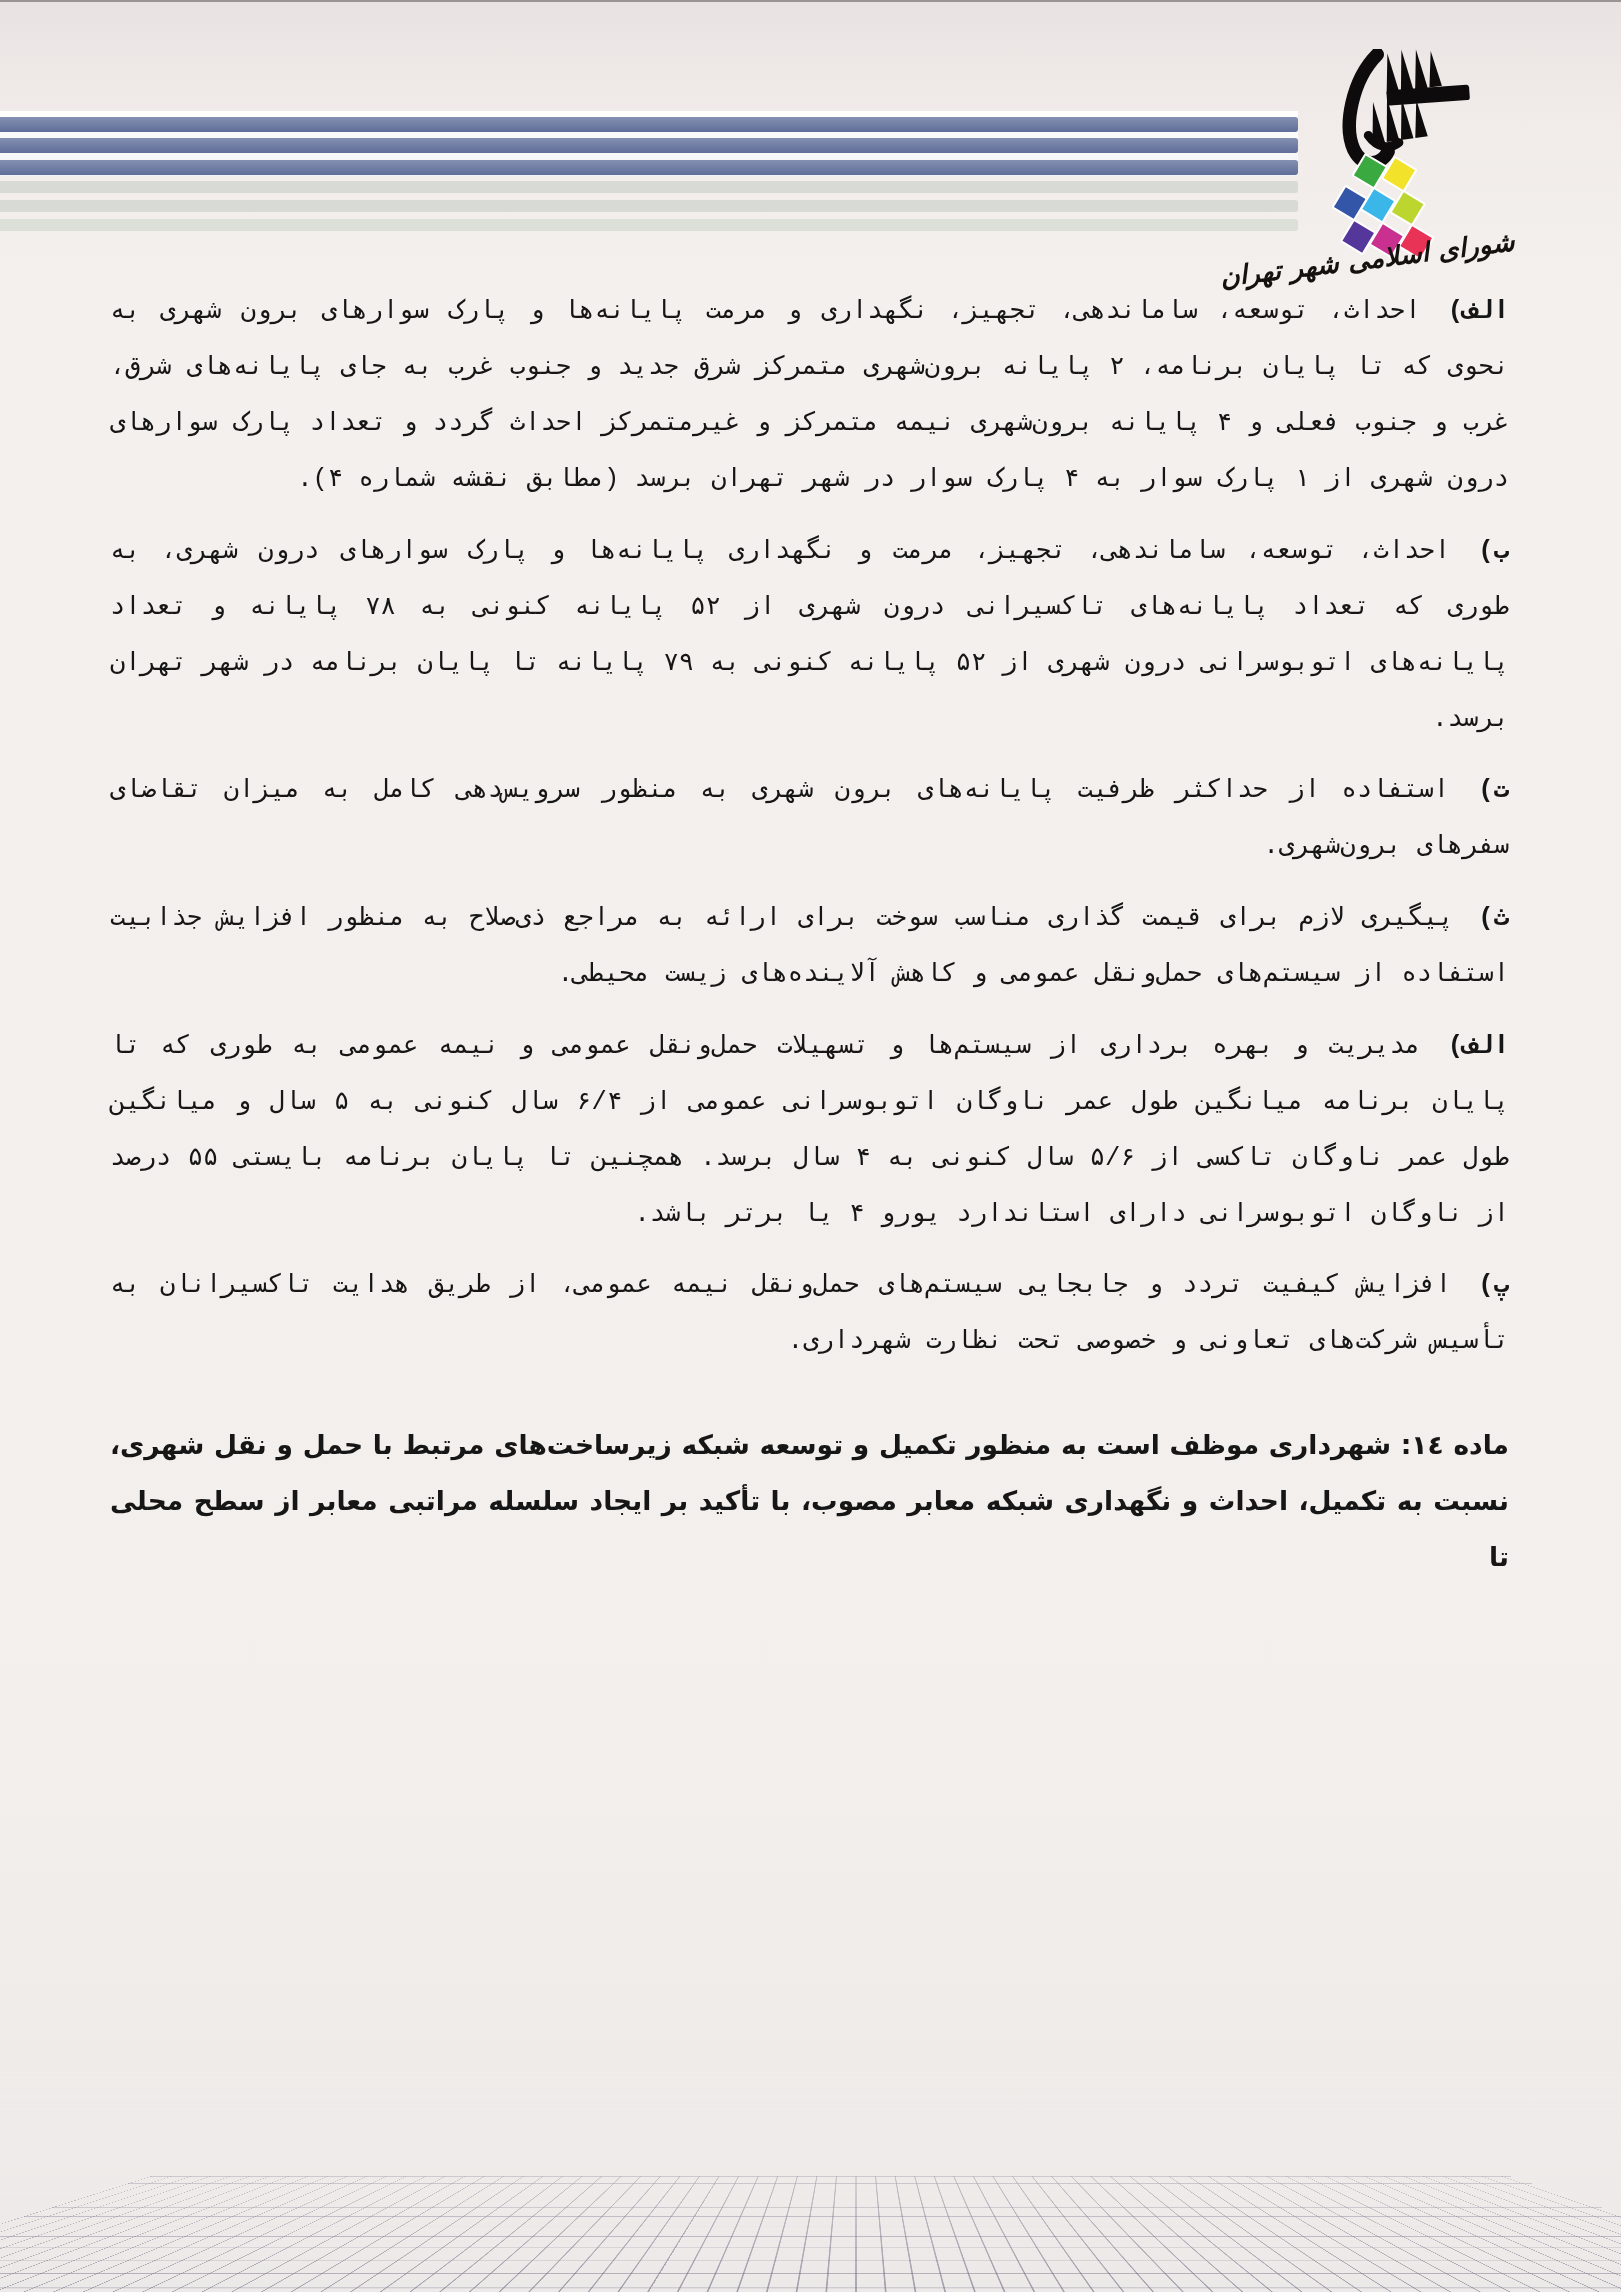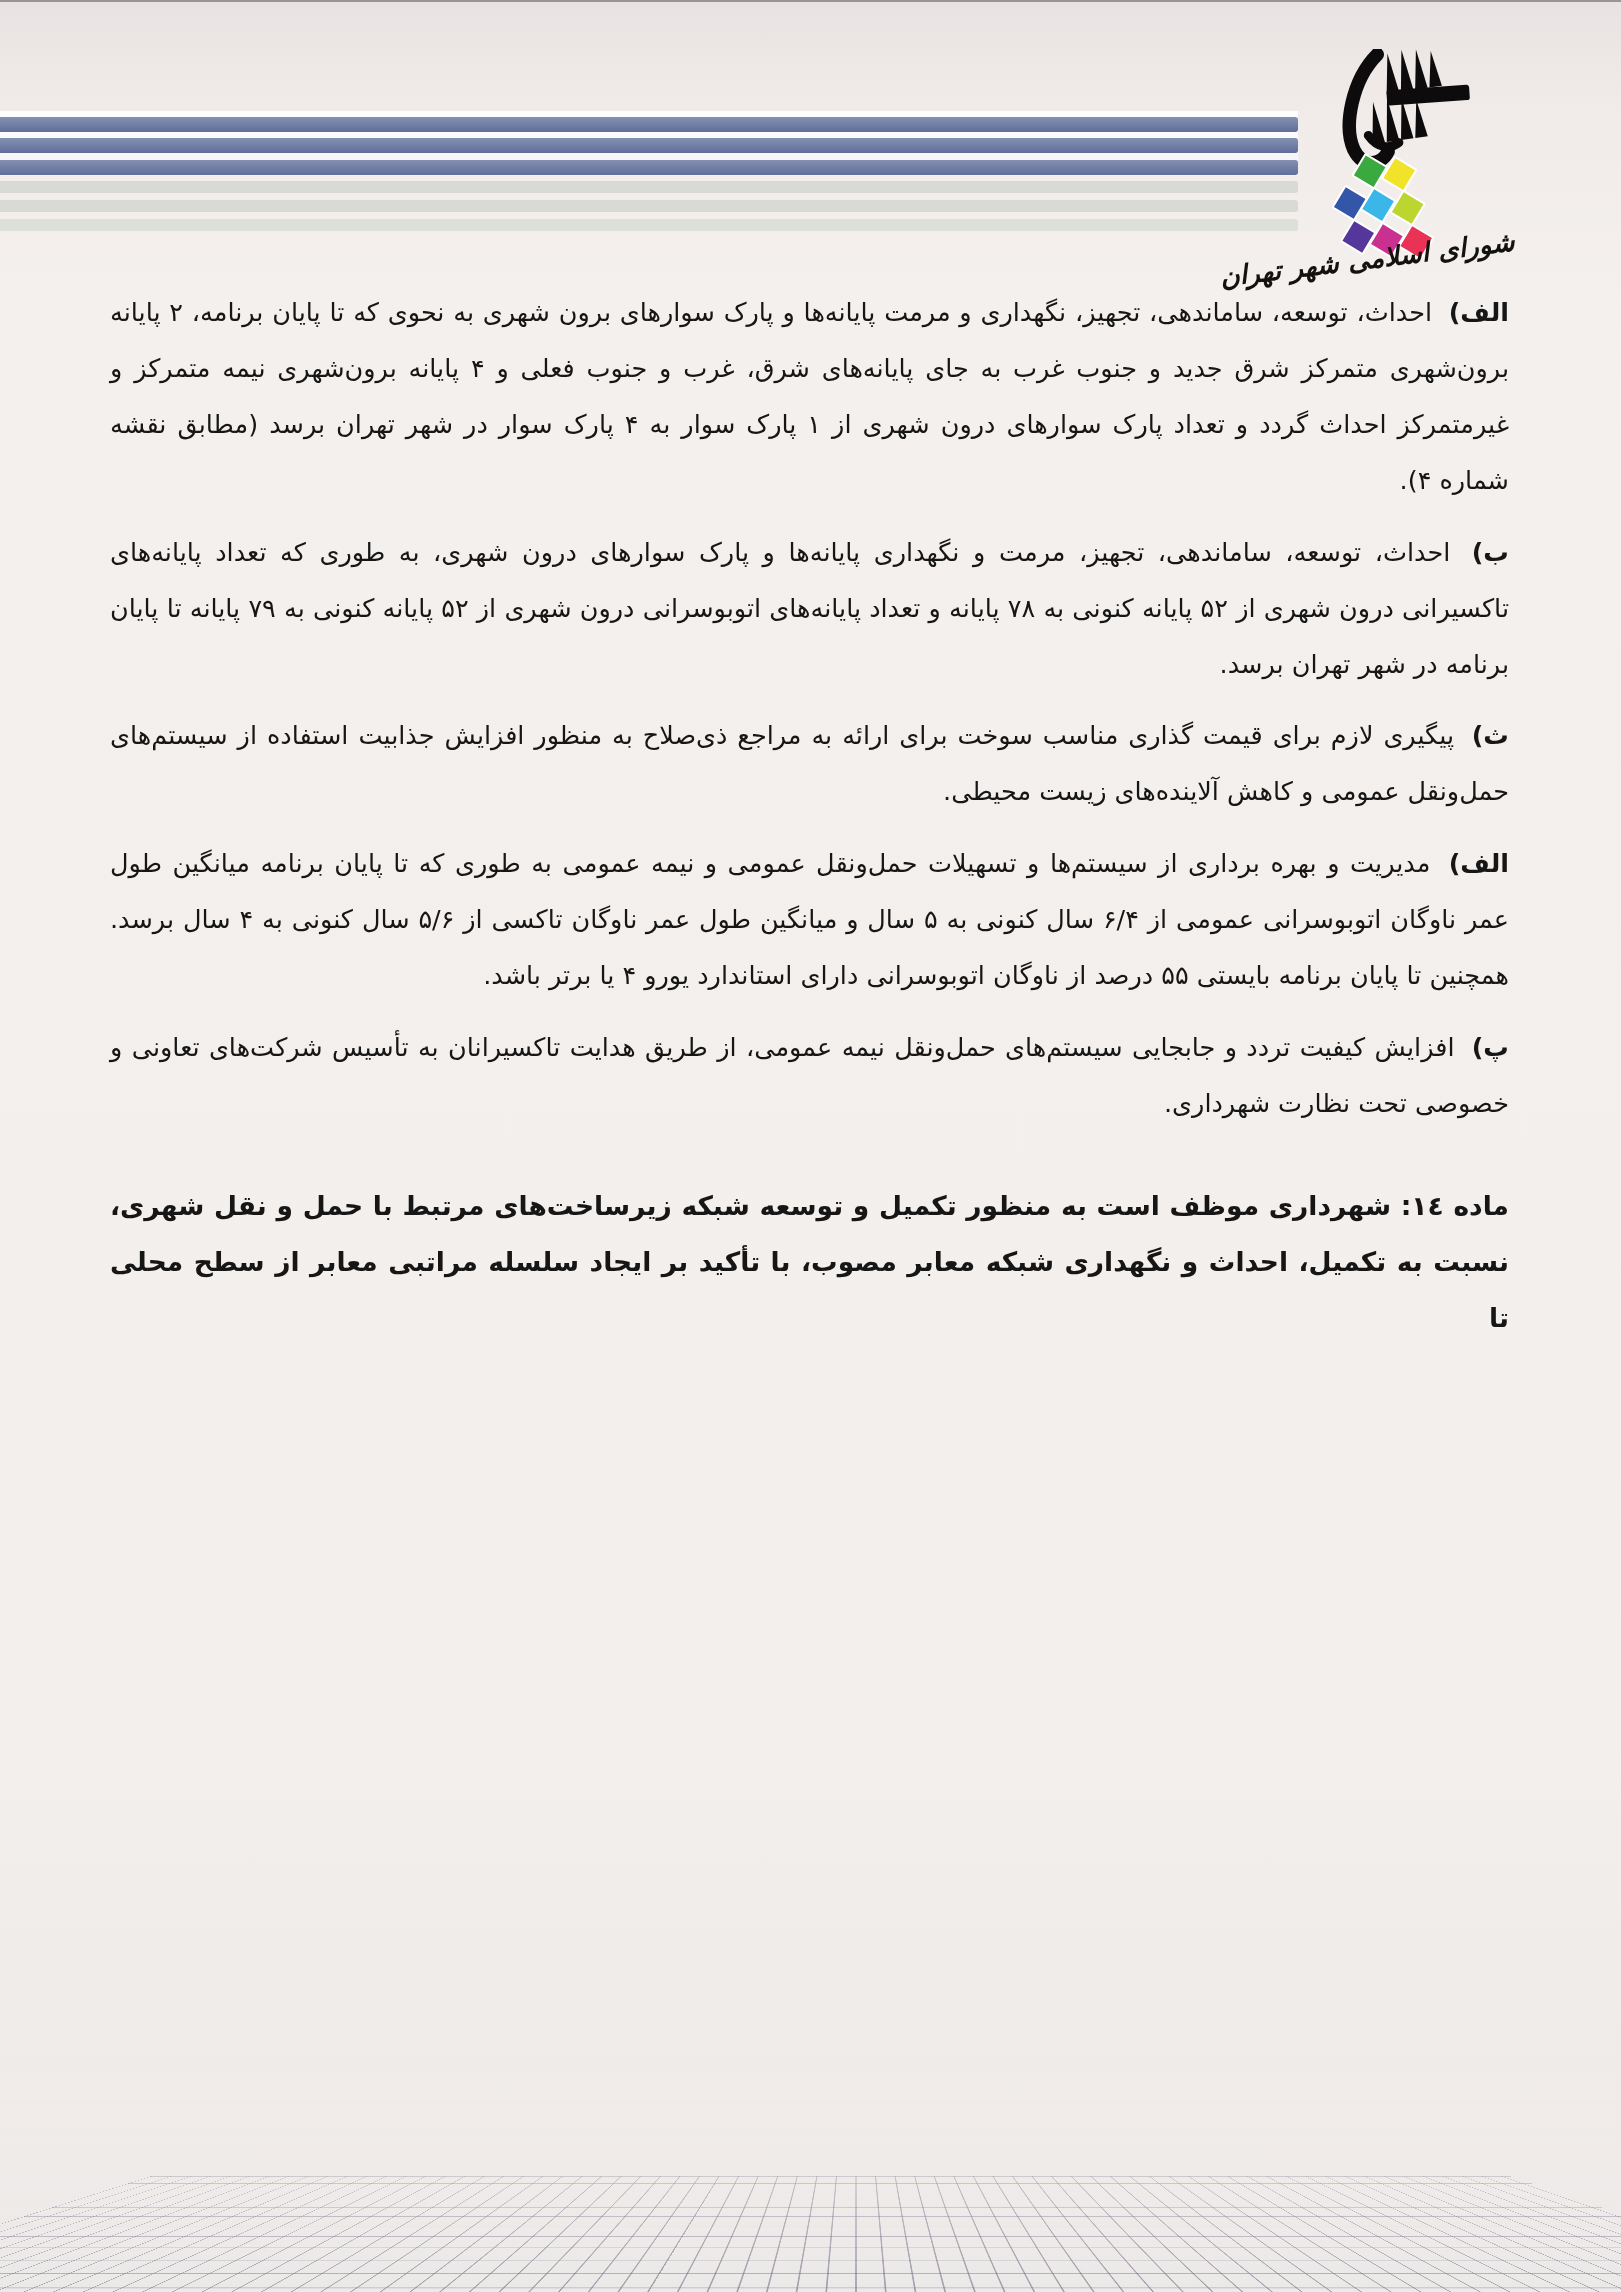--- a/index.html
+++ b/index.html
@@ -42,21 +42,21 @@
     transform:rotate(-7deg);
     color:#14120f;white-space:nowrap;
   }
 
   
   .content{
     position:absolute;top:282px;right:112px;left:110px;
     direction:rtl;text-align:justify;text-justify:inter-word;
   }
   .content p{margin:0 0 15.7px;}
-  p.item{font-size:25.5px;line-height:56px;}
+  p.item{font-size:25.5px;line-height:56px;font-family:Liberation Mono, monospace;}
   p.item b.lbl{font-weight:bold;margin-left:7.8px;}
   p.heading{font-size:26.5px;font-weight:bold;line-height:56px;margin:29px 0 17.6px;}
   p.heading.mt-lg{margin-top:47px;}
 
   
   .page-number{
     position:absolute;top:2098px;left:0;width:100%;
     text-align:center;font-size:29px;font-weight:bold;color:#1a1a1a;z-index:3;
   }
   .grid-wrap{position:absolute;bottom:0;left:0;width:100%;height:223px;overflow:hidden;z-index:1;}
@@ -119,20 +119,21 @@
         <span class="diamond dm6" style="background: rgb(201, 48, 143);"></span>
         <span class="diamond dm7" style="background: rgb(232, 51, 86);"></span>
       </div>
       <div class="org-name">شورای اسلامی شهر تهران</div>
     </div>
   </div>
 
   <div class="content">
     <p class="item"><b class="lbl">الف)</b> <span>احداث، توسعه، ساماندهی، تجهیز، نگهداری و مرمت پایانه‌ها و پارک سوارهای برون شهری به نحوی که تا پایان برنامه، ۲ پایانه برون‌شهری متمرکز شرق جدید و جنوب غرب به جای پایانه‌های شرق، غرب و جنوب فعلی و ۴ پایانه برون‌شهری نیمه متمرکز و غیرمتمرکز احداث گردد و تعداد پارک سوارهای درون شهری از ۱ پارک سوار به ۴ پارک سوار در شهر تهران برسد (مطابق نقشه شماره ۴).</span></p>
     <p class="item"><b class="lbl">ب)</b> <span>احداث، توسعه، ساماندهی، تجهیز، مرمت و نگهداری پایانه‌ها و پارک سوارهای درون شهری، به طوری که تعداد پایانه‌های تاکسیرانی درون شهری از ۵۲ پایانه کنونی به ۷۸ پایانه و تعداد پایانه‌های اتوبوسرانی درون شهری از ۵۲ پایانه کنونی به ۷۹ پایانه تا پایان برنامه در شهر تهران برسد.</span></p>
+    <p class="item"><b class="lbl">ت)</b> <span>استفاده از حداکثر ظرفیت پایانه‌های برون شهری به منظور سرویس‌دهی کامل به میزان تقاضای سفرهای برون‌شهری.</span></p>
     <p class="item"><b class="lbl">ث)</b> <span>پیگیری لازم برای قیمت گذاری مناسب سوخت برای ارائه به مراجع ذی‌صلاح به منظور افزایش جذابیت استفاده از سیستم‌های حمل‌ونقل عمومی و کاهش آلاینده‌های زیست محیطی.</span></p>
 
 
     <p class="item"><b class="lbl">الف)</b> <span>مدیریت و بهره برداری از سیستم‌ها و تسهیلات حمل‌ونقل عمومی و نیمه عمومی به طوری که تا پایان برنامه میانگین طول عمر ناوگان اتوبوسرانی عمومی از ۶/۴ سال کنونی به ۵ سال و میانگین طول عمر ناوگان تاکسی از ۵/۶ سال کنونی به ۴ سال برسد. همچنین تا پایان برنامه بایستی ۵۵ درصد از ناوگان اتوبوسرانی دارای استاندارد یورو ۴ یا برتر باشد.</span></p>
     <p class="item"><b class="lbl">پ)</b> <span>افزایش کیفیت تردد و جابجایی سیستم‌های حمل‌ونقل نیمه عمومی، از طریق هدایت تاکسیرانان به تأسیس شرکت‌های تعاونی و خصوصی تحت نظارت شهرداری.</span></p>
 
     <p class="heading mt-lg">ماده ١٤: شهرداری موظف است به منظور تکمیل و توسعه شبکه زیرساخت‌های مرتبط با حمل و نقل شهری، نسبت به تکمیل، احداث و نگهداری شبکه معابر مصوب، با تأکید بر ایجاد سلسله مراتبی معابر از سطح محلی تا</p>
   </div>
 
   <div class="grid-wrap">

